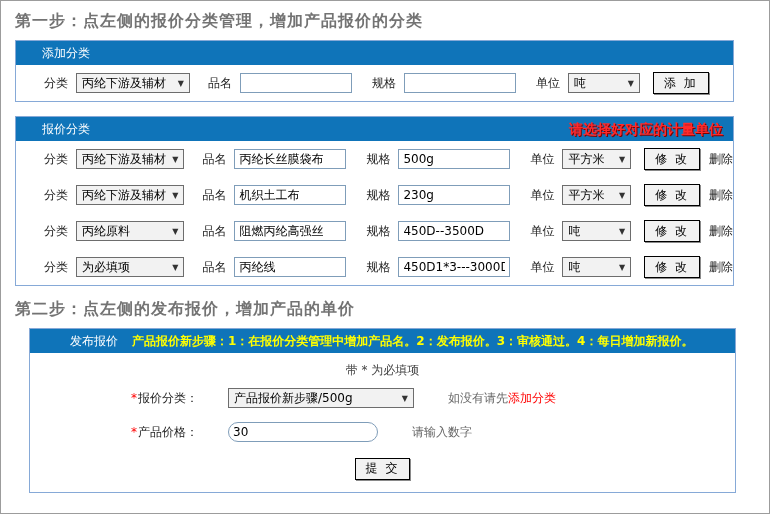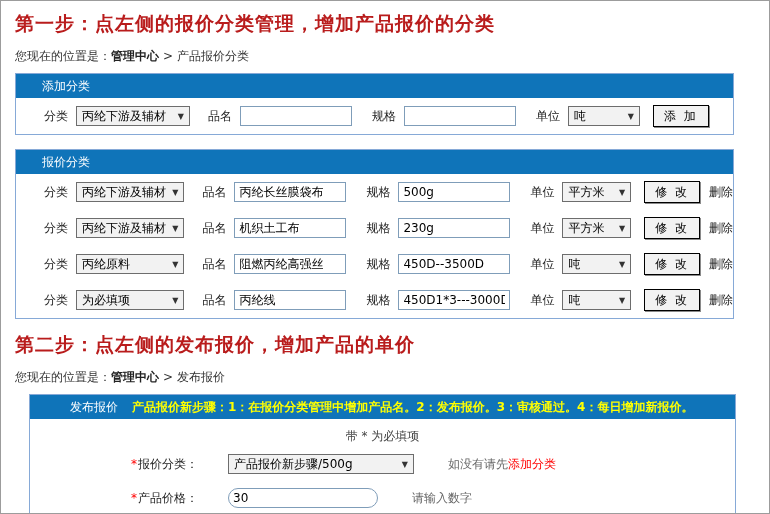--- a/index.html
+++ b/index.html
@@ -3,21 +3,21 @@
 <meta charset="utf-8">
 <style>
   * { margin:0; padding:0; box-sizing:border-box; }
   html,body { background:#fff; }
   body { font-family:"DejaVu Sans","Liberation Sans",sans-serif; }
   .page {
     position:relative; width:770px; height:514px; background:#ffffff;
     border:1px solid #9c9c9c; overflow:hidden;
   }
   .step-title {
-    margin:10px 0 0 14px; font-size:19px; font-weight:bold; color:#b91c1c;
+    margin:10px 0 0 14px; font-size:16px; font-weight:bold; color:#737373;
     letter-spacing:1px;
   }
   .breadcrumb { margin:11px 0 0 14px; font-size:12px; color:#333; }
   .breadcrumb b { font-weight:bold; color:#222; }
   .breadcrumb .sep { margin:0 4px; color:#333; }
 
   .panel {
     margin:8px 0 0 14px; width:719px; background:#fff;
     border:1px solid #86a9d7;
   }
@@ -79,23 +79,20 @@
   .red-link { color:#ff0000; cursor:pointer; }
   .submit-row { text-align:center; padding:8px 0 12px 0; }
 </style>
 </head>
 <body>
 
 <div class="page">
 
   <div class="step-title">第一步：点左侧的报价分类管理，增加产品报价的分类</div>
 
-  <div class="breadcrumb">
-    <span>您现在的位置是：</span><b>管理中心</b><span class="sep">&gt;</span><span>产品报价分类</span>
-  </div>
 
   <div class="panel">
     <div class="panel-header">
       <span class="htitle">添加分类</span>
     </div>
     <div class="form-row">
       <span class="lbl">分类</span>
       <span class="sel sel-cat">
         <span>丙纶下游及辅材</span>
         <span class="arrow">▼</span>
@@ -109,20 +106,21 @@
         <span>吨</span>
         <span class="arrow">▼</span>
       </span>
       <button class="btn gap-btn">添 加</button>
     </div>
   </div>
 
   <div class="panel" style="margin-top:14px;">
     <div class="panel-header">
       <span class="htitle">报价分类</span>
+      <span class="hnotice-red">请选择好对应的计量单位</span>
     </div>
 
     <div class="form-row">
       <span class="lbl">分类</span>
       <span class="sel sel-cat">
           <span>丙纶下游及辅材</span>
           <span class="arrow">▼</span>
         </span>
       <span class="lbl gap-name">品名</span>
       <input class="txt txt-name" value="丙纶长丝膜袋布" style="">
@@ -190,23 +188,20 @@
           <span>吨</span>
           <span class="arrow">▼</span>
         </span>
       <button class="btn gap-btn">修 改</button>
       <span class="del-link">删除</span>
     </div>
   </div>
 
   <div class="step-title" style="margin-top:13px;">第二步：点左侧的发布报价，增加产品的单价</div>
 
-  <div class="breadcrumb">
-    <span>您现在的位置是：</span><b>管理中心</b><span class="sep">&gt;</span><span>发布报价</span>
-  </div>
 
   <div class="panel narrow">
     <div class="panel-header">
       <span class="htitle" style="padding-left:40px;">发布报价</span>
       <span class="hnotice-yellow">产品报价新步骤：1：在报价分类管理中增加产品名。2：发布报价。3：审核通过。4：每日增加新报价。</span>
     </div>
 
     <div class="required-note">带 * 为必填项</div>
 
     <div class="pub-row">

